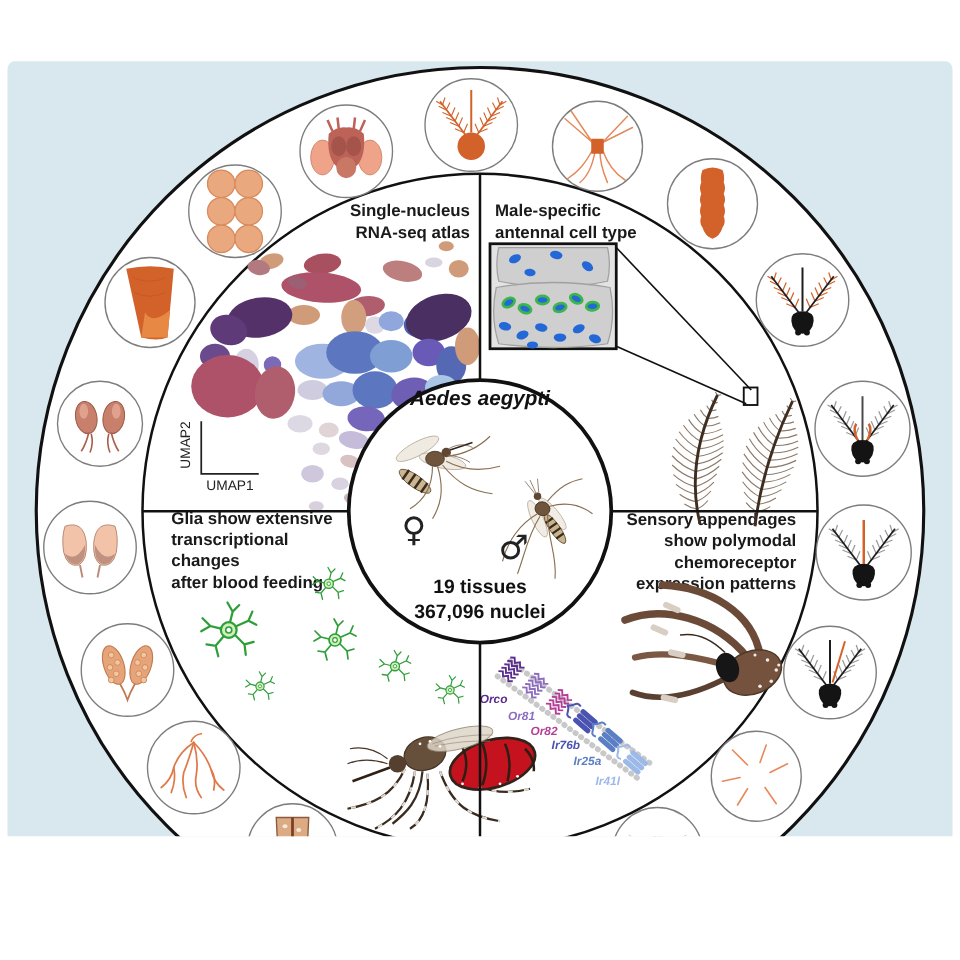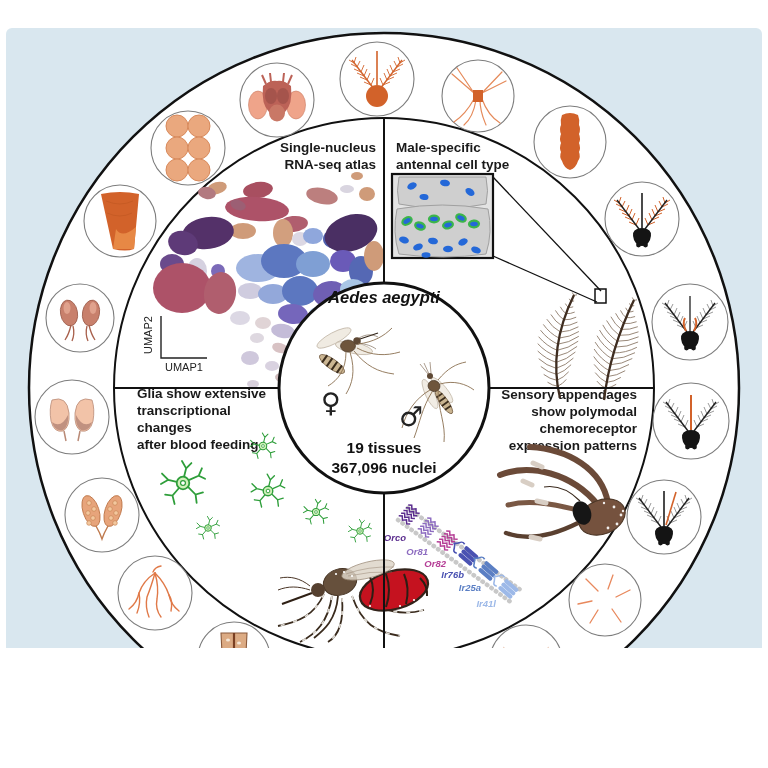--- a/index.html
+++ b/index.html
@@ -1,17 +1,17 @@
 <!DOCTYPE html>
 <html style="--accent: #d2622a;"><head>
 <meta charset="utf-8">
 <style>
   :root{ --accent:#d2622a; }
   html,body{ margin:0; padding:0; background:#ffffff; }
-  .page{ width:768px; height:648px; position:relative; }
+  .page{ width:768px; height:648px; position:relative;margin-top:21px; }
   svg{ display:block; font-family:"Liberation Sans",sans-serif; }
   .qlabel{ font-size:13.5px; font-weight:bold; fill:#1a1a1a; }
   .axis{ font-size:11px; fill:#222222; }
   .species{ font-size:16.5px; font-weight:bold; font-style:italic; fill:#111; text-anchor:middle; }
   .stats{ font-size:15.5px; font-weight:bold; fill:#111; text-anchor:middle; }
   .sex{ font-size:27px; fill:#222; text-anchor:middle; font-family:"DejaVu Sans",sans-serif; font-weight:normal; }
   .rlabel{ font-style:italic; font-weight:bold; font-size:9.5px; }
 </style>
 </head>
 <body>

